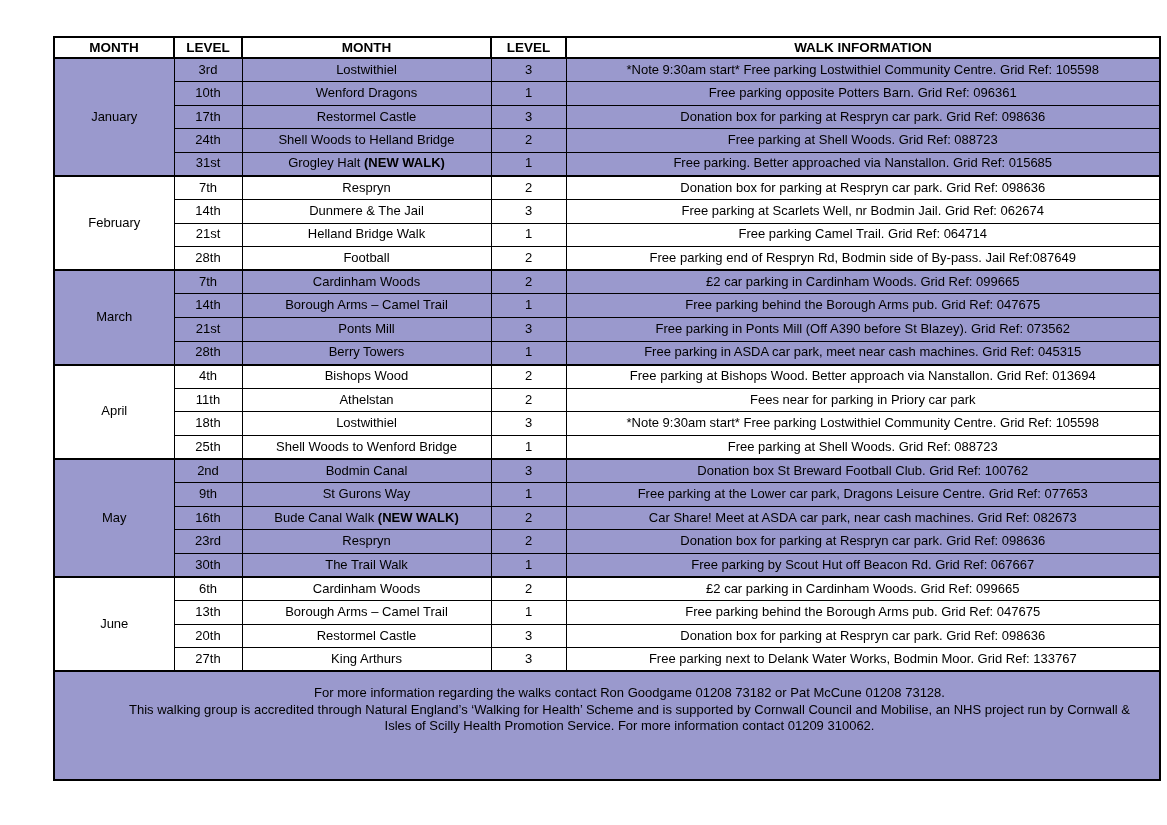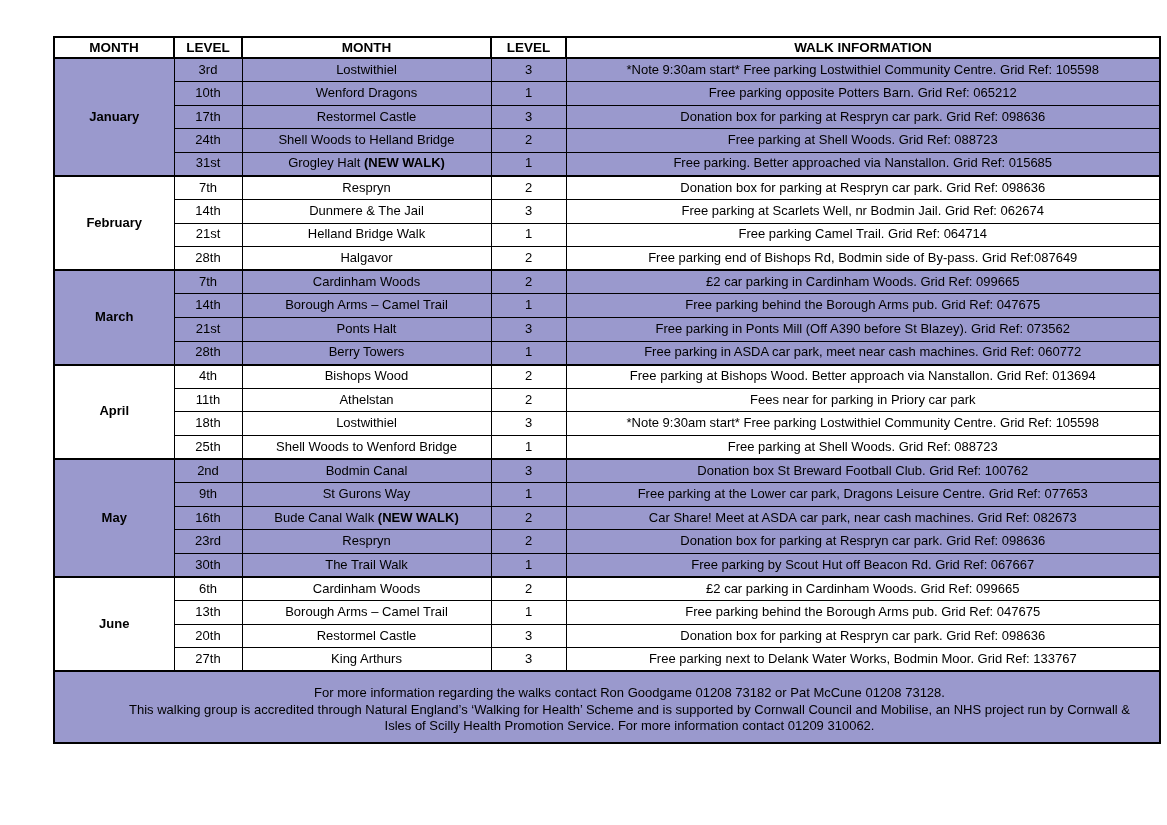--- a/index.html
+++ b/index.html
@@ -36,27 +36,27 @@
   thead th {
     font-weight: bold;
     background: #ffffff;
     height: 21px;
     border-width: 2px;
     font-size: 13.5px;
   }
   tbody td { height: 23.6px; white-space: nowrap; }
   tr.purple td { background: var(--band-purple); }
   tr.white td { background: var(--band-white); }
-  td.month { font-weight: bold; }
+  td.month { font-weight: normal; }
   tr.group-start td { border-top: 2.5px solid var(--line); }
   tfoot td.footer {
     background: var(--band-purple);
     border: 2px solid var(--line);
     border-top: 2.5px solid var(--line);
-    height: 72px;
+    height: 109px;
     vertical-align: top;
     padding-top: 13px;
     white-space: normal;
     padding-left: 48px;
   }
   .footer-line { text-align: center; font-size: 13px; line-height: 1.25; }
 </style>
 </head>
 <body>
 
@@ -83,21 +83,21 @@
           <td class="month" rowspan="5">January</td>
           <td class="date">3rd</td>
           <td class="route">Lostwithiel</td>
           <td class="level">3</td>
           <td class="info">*Note 9:30am start* Free parking Lostwithiel Community Centre. Grid Ref: 105598</td>
         </tr>
         <tr class="purple">
           <td class="date">10th</td>
           <td class="route">Wenford Dragons</td>
           <td class="level">1</td>
-          <td class="info">Free parking opposite Potters Barn. Grid Ref: 065212</td>
+          <td class="info">Free parking opposite Potters Barn. Grid Ref: 096361</td>
         </tr>
         <tr class="purple">
           <td class="date">17th</td>
           <td class="route">Restormel Castle</td>
           <td class="level">3</td>
           <td class="info">Donation box for parking at Respryn car park. Grid Ref: 098636</td>
         </tr>
         <tr class="purple">
           <td class="date">24th</td>
           <td class="route">Shell Woods to Helland Bridge</td>
@@ -124,48 +124,48 @@
           <td class="info">Free parking at Scarlets Well, nr Bodmin Jail. Grid Ref: 062674</td>
         </tr>
         <tr class="white">
           <td class="date">21st</td>
           <td class="route">Helland Bridge Walk</td>
           <td class="level">1</td>
           <td class="info">Free parking Camel Trail. Grid Ref: 064714</td>
         </tr>
         <tr class="white">
           <td class="date">28th</td>
-          <td class="route">Halgavor</td>
-          <td class="level">2</td>
-          <td class="info">Free parking end of Bishops Rd, Bodmin side of By-pass. Grid Ref:087649</td>
+          <td class="route">Football</td>
+          <td class="level">2</td>
+          <td class="info">Free parking end of Respryn Rd, Bodmin side of By-pass. Jail Ref:087649</td>
         </tr>
         <tr class="purple group-start">
           <td class="month" rowspan="4">March</td>
           <td class="date">7th</td>
           <td class="route">Cardinham Woods</td>
           <td class="level">2</td>
           <td class="info">£2 car parking in Cardinham Woods. Grid Ref: 099665</td>
         </tr>
         <tr class="purple">
           <td class="date">14th</td>
           <td class="route">Borough Arms – Camel Trail</td>
           <td class="level">1</td>
           <td class="info">Free parking behind the Borough Arms pub. Grid Ref: 047675</td>
         </tr>
         <tr class="purple">
           <td class="date">21st</td>
-          <td class="route">Ponts Halt</td>
+          <td class="route">Ponts Mill</td>
           <td class="level">3</td>
           <td class="info">Free parking in Ponts Mill (Off A390 before St Blazey). Grid Ref: 073562</td>
         </tr>
         <tr class="purple">
           <td class="date">28th</td>
           <td class="route">Berry Towers</td>
           <td class="level">1</td>
-          <td class="info">Free parking in ASDA car park, meet near cash machines. Grid Ref: 060772</td>
+          <td class="info">Free parking in ASDA car park, meet near cash machines. Grid Ref: 045315</td>
         </tr>
         <tr class="white group-start">
           <td class="month" rowspan="4">April</td>
           <td class="date">4th</td>
           <td class="route">Bishops Wood</td>
           <td class="level">2</td>
           <td class="info">Free parking at Bishops Wood.  Better approach via Nanstallon. Grid Ref: 013694</td>
         </tr>
         <tr class="white">
           <td class="date">11th</td>

